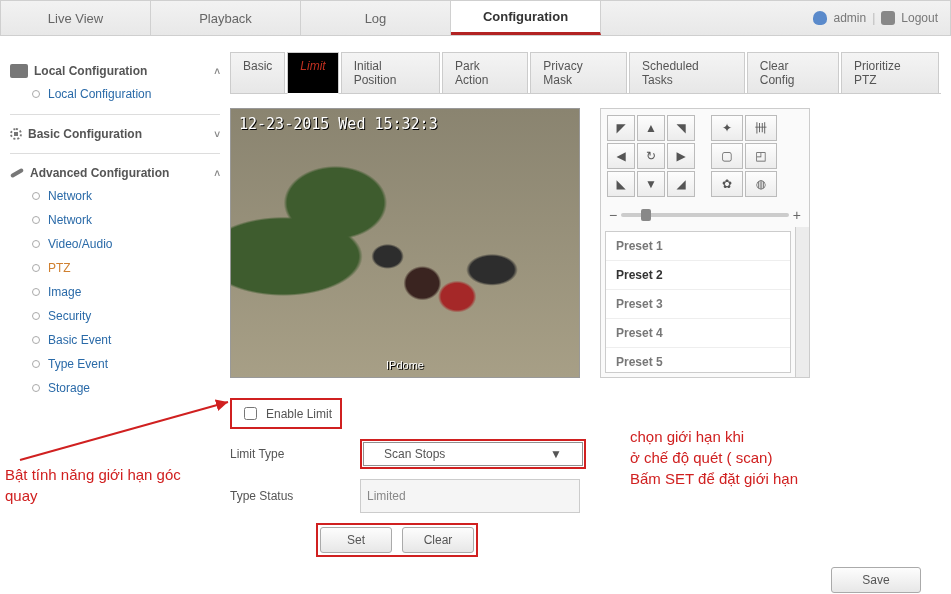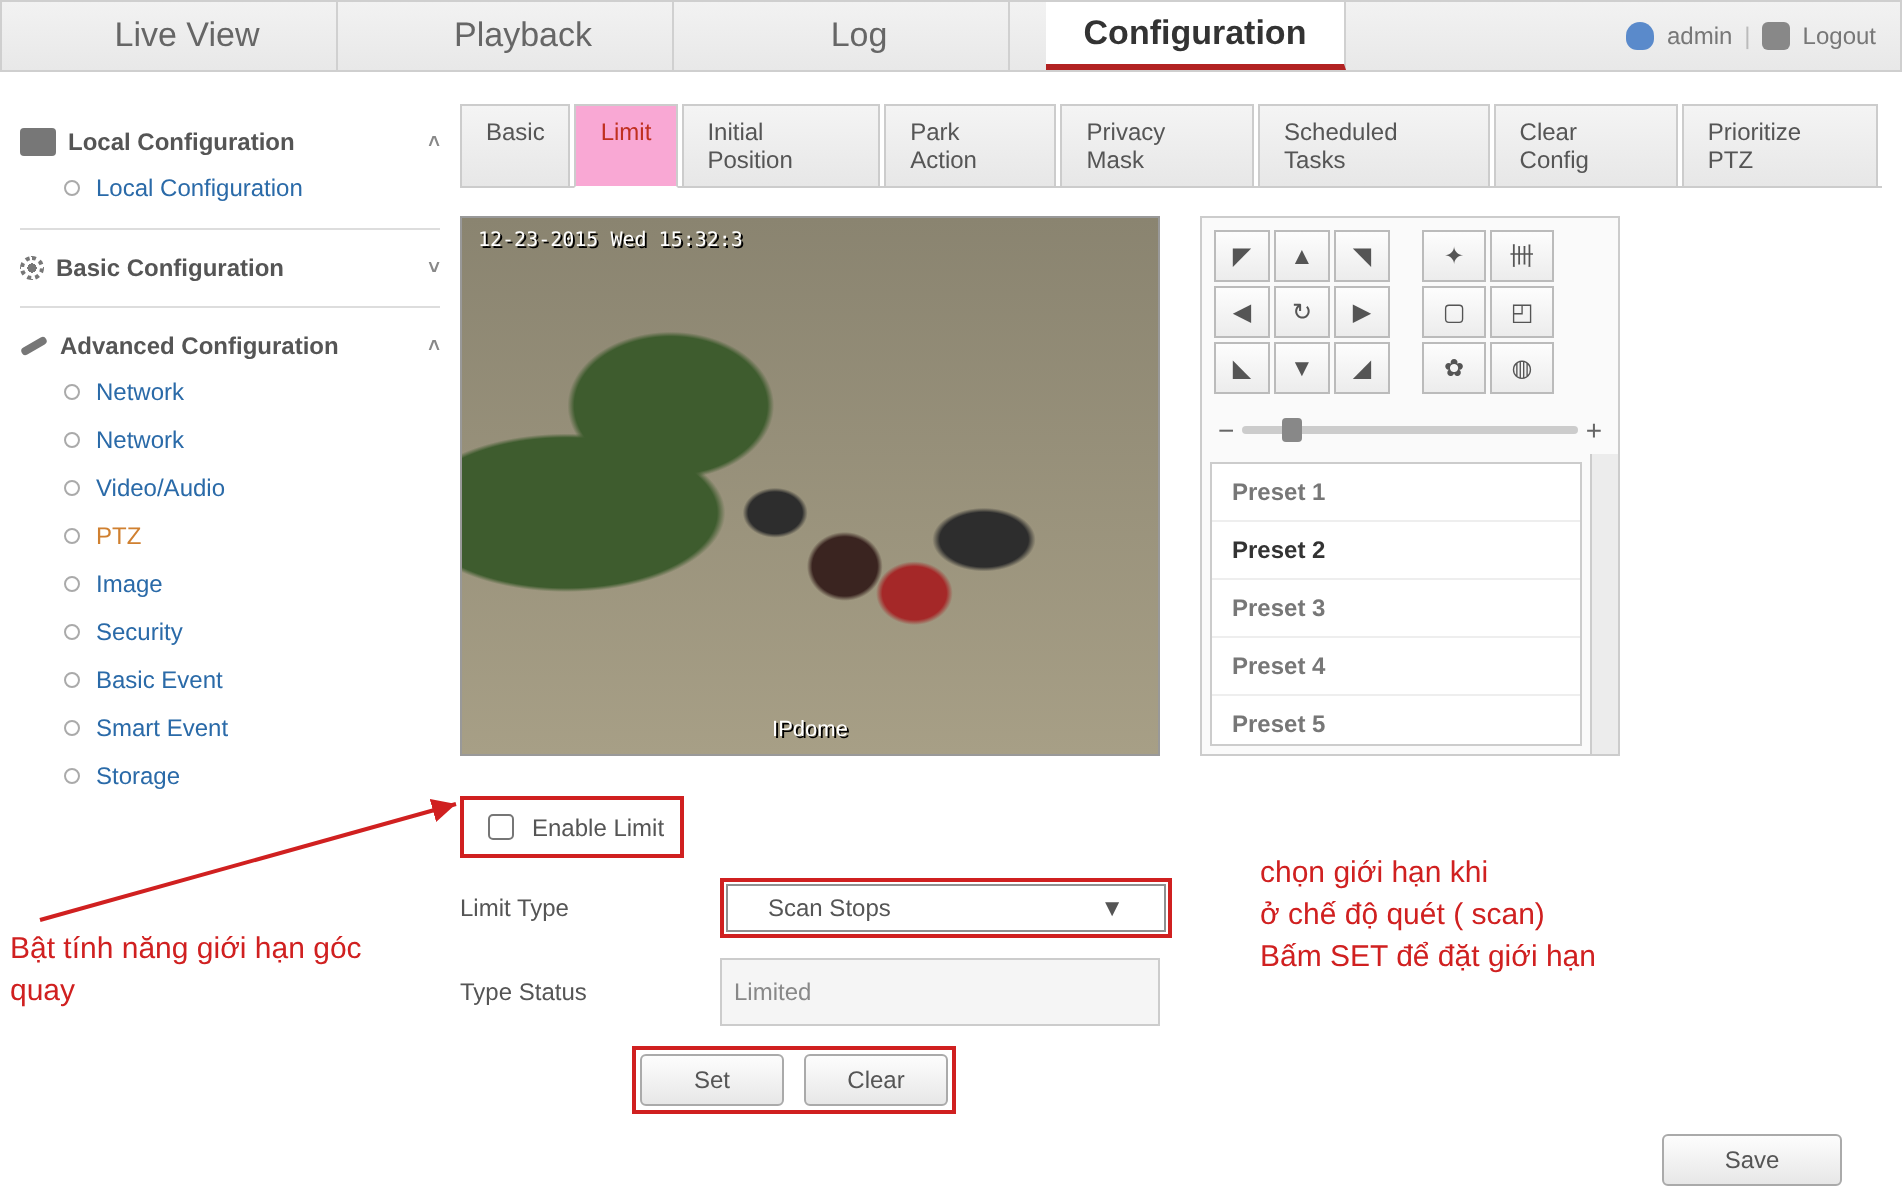--- a/index.html
+++ b/index.html
@@ -17,25 +17,24 @@
     align-items: stretch;
     height: 36px;
     background: linear-gradient(#f2f2f2,#e8e8e8);
     border: 1px solid #cfcfcf;
   }
   .topbar .tab {
     flex: 0 0 150px;
     display: flex;
     align-items: center;
     justify-content: center;
-    font-size: 17px;
+    font-size: 13px;
     color: #666;
     border-right: 1px solid #d0d0d0;
     cursor: pointer;
-    margin-left: 18px;
   }
   .topbar .tab.active {
     background: #fff;
     border-bottom: 3px solid #b22222;
     font-weight: bold;
     color: #333;
   }
   .topbar .spacer { flex: 1; }
   .topbar .user {
     display: flex;
@@ -106,23 +105,24 @@
     padding:6px 12px;
     border:1px solid #ccc;
     background:linear-gradient(#f4f4f4,#e7e7e7);
     color:#555;
     font-size:12px;
     margin-right:2px;
     margin-bottom:-1px;
     cursor:pointer;
   }
   .subtabs .st.active {
-    background:#f9a8d4;
+    background:#000000;
     color:#c03020;
     border-bottom-color:#fff;
+    font-style:italic;
   }
   .content-row {
     display:flex; gap:20px; margin-top:14px;
   }
   .video {
     width:350px;height:270px;background:#6b7a5b;
     border:1px solid #999;position:relative;overflow:hidden;
   }
   .video .pave {
     position:absolute;inset:0;
@@ -130,21 +130,21 @@
       radial-gradient(ellipse at 30% 35%, #3e5c2e 0 14%, transparent 15%),
       radial-gradient(ellipse at 15% 55%, #3e5c2e 0 18%, transparent 19%),
       radial-gradient(ellipse at 55% 65%, #3a2420 0 6%, transparent 7%),
       radial-gradient(ellipse at 65% 70%, #a52828 0 5%, transparent 6%),
       radial-gradient(ellipse at 75% 60%, #2d2d2d 0 6%, transparent 7%),
       radial-gradient(ellipse at 45% 55%, #2d2d2d 0 5%, transparent 6%),
       linear-gradient(#8a8470,#a79f86);
   }
   .video .osd {
     position:absolute;top:6px;left:8px;color:#fff;
-    font-family:monospace;font-size:10px;
+    font-family:monospace;font-size:15px;
     text-shadow:1px 1px 0 #000;
   }
   .video .cam {
     position:absolute;bottom:6px;left:50%;transform:translateX(-50%);
     color:#fff;font-size:11px;text-shadow:1px 1px 0 #000;
   }
   .ptz-panel {
     width:210px;
     border:1px solid #ccc;
     background:#fafafa;
@@ -291,21 +291,21 @@
       <div class="side-sub">
           <span class="dot"></span>
           <span>Security</span>
         </div>
       <div class="side-sub">
           <span class="dot"></span>
           <span>Basic Event</span>
         </div>
       <div class="side-sub">
           <span class="dot"></span>
-          <span>Smart Event</span>
+          <span>Type Event</span>
         </div>
       <div class="side-sub">
           <span class="dot"></span>
           <span>Storage</span>
         </div>
     </div>
   </div>
 
   <div class="main">
     <div class="subtabs">

